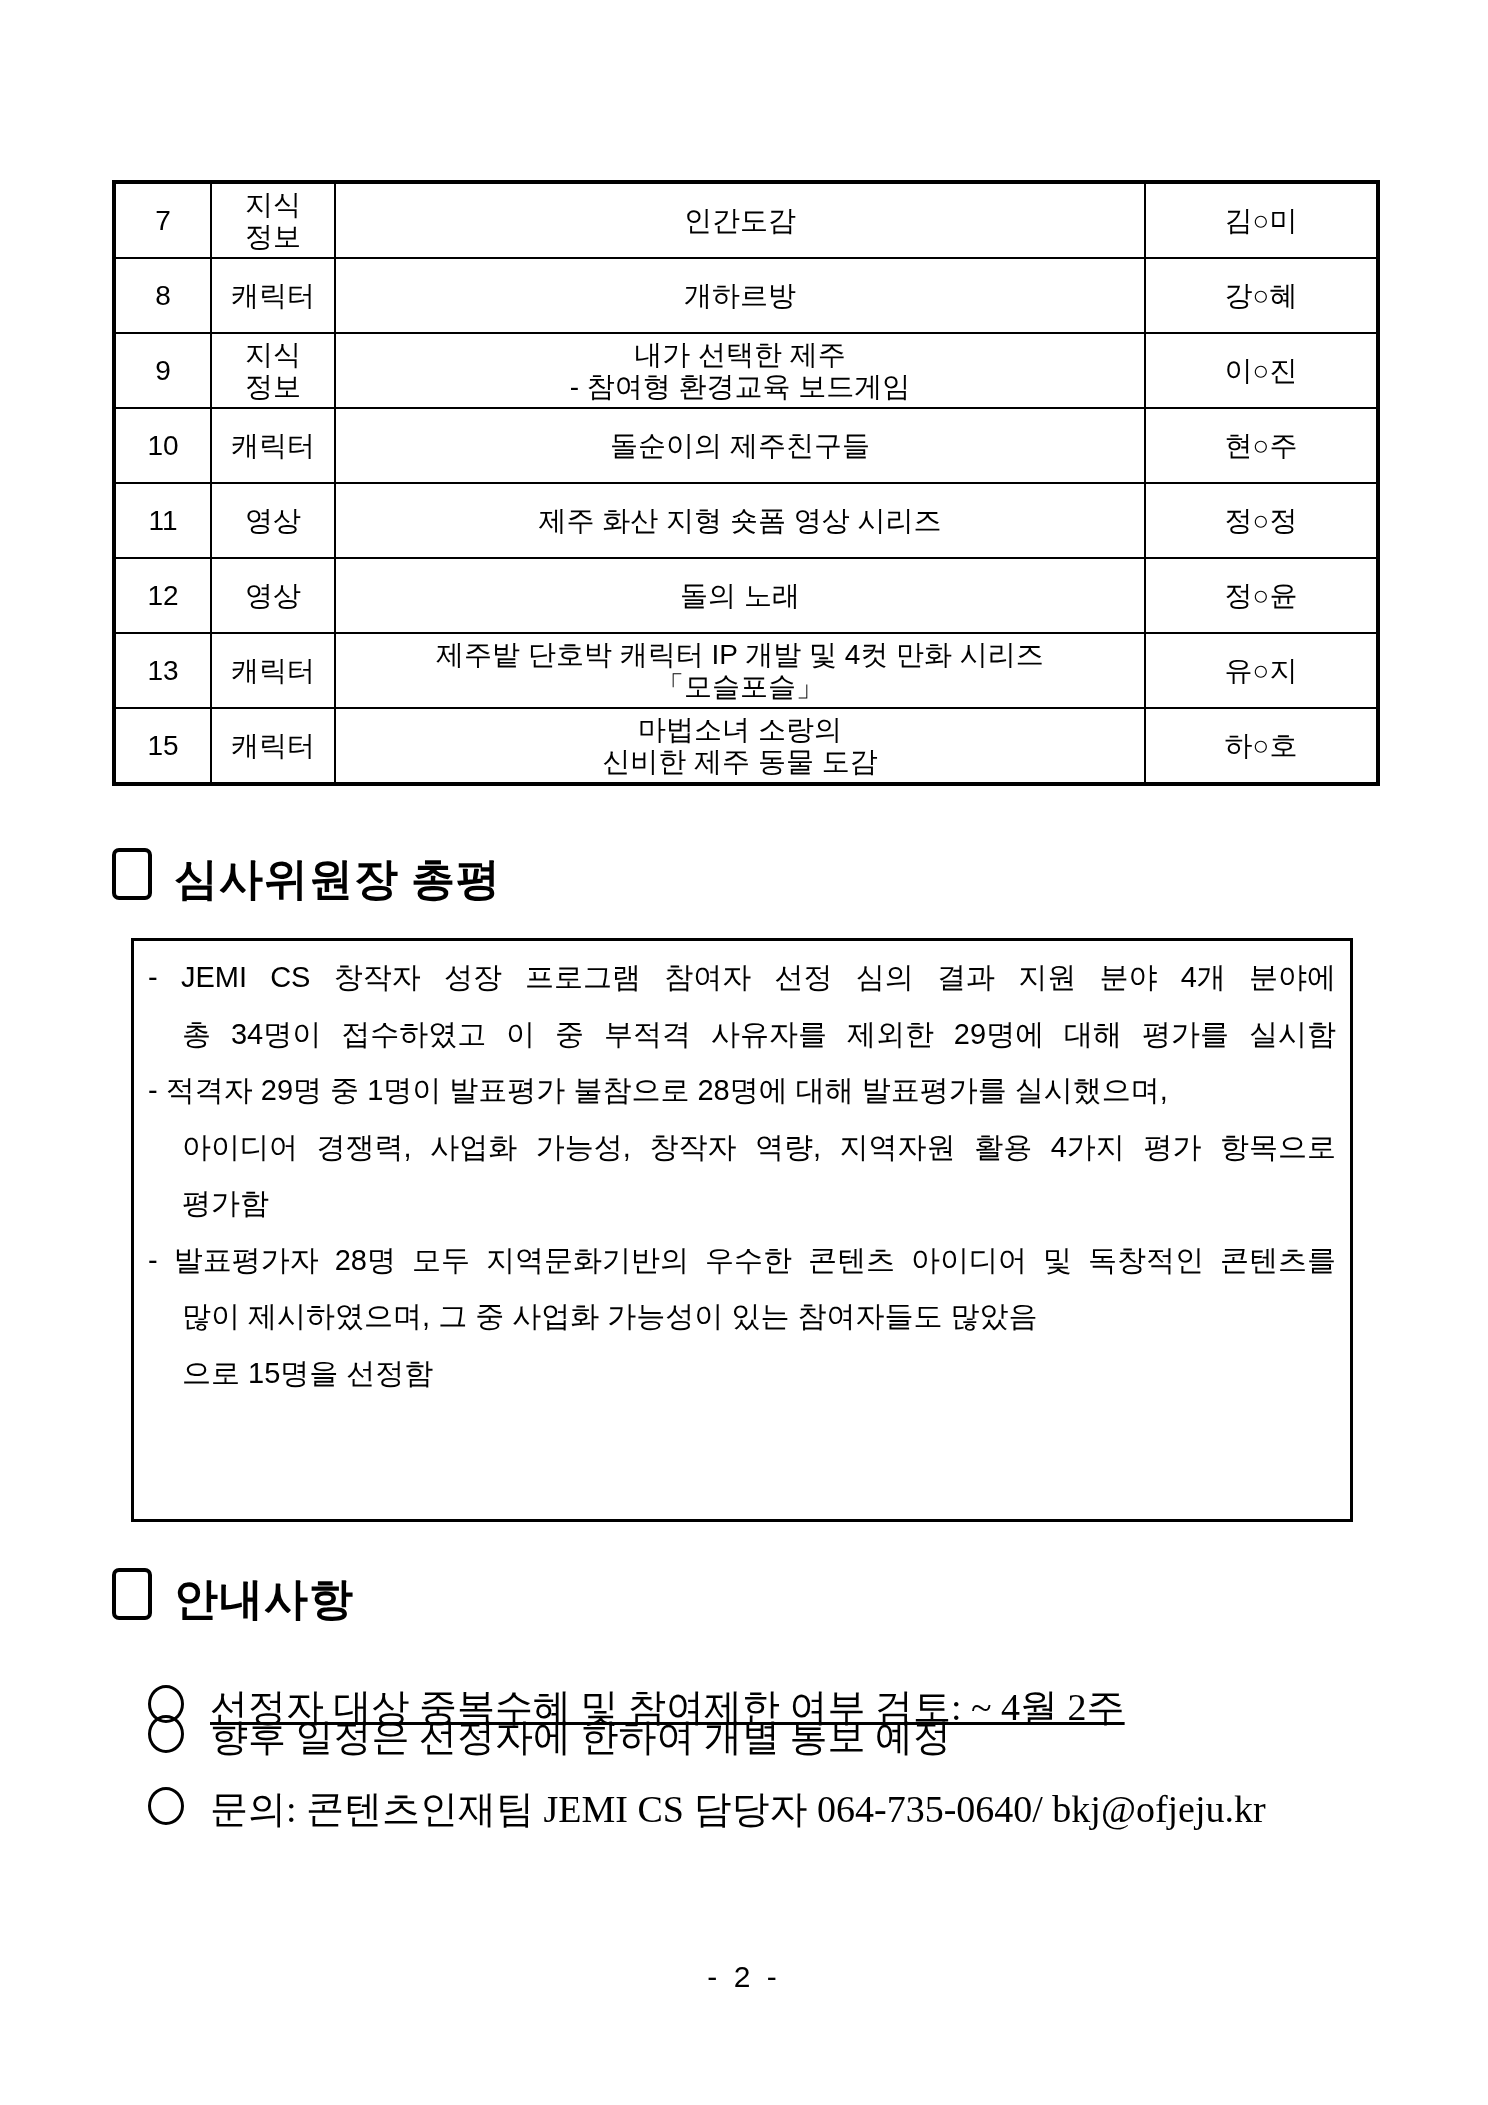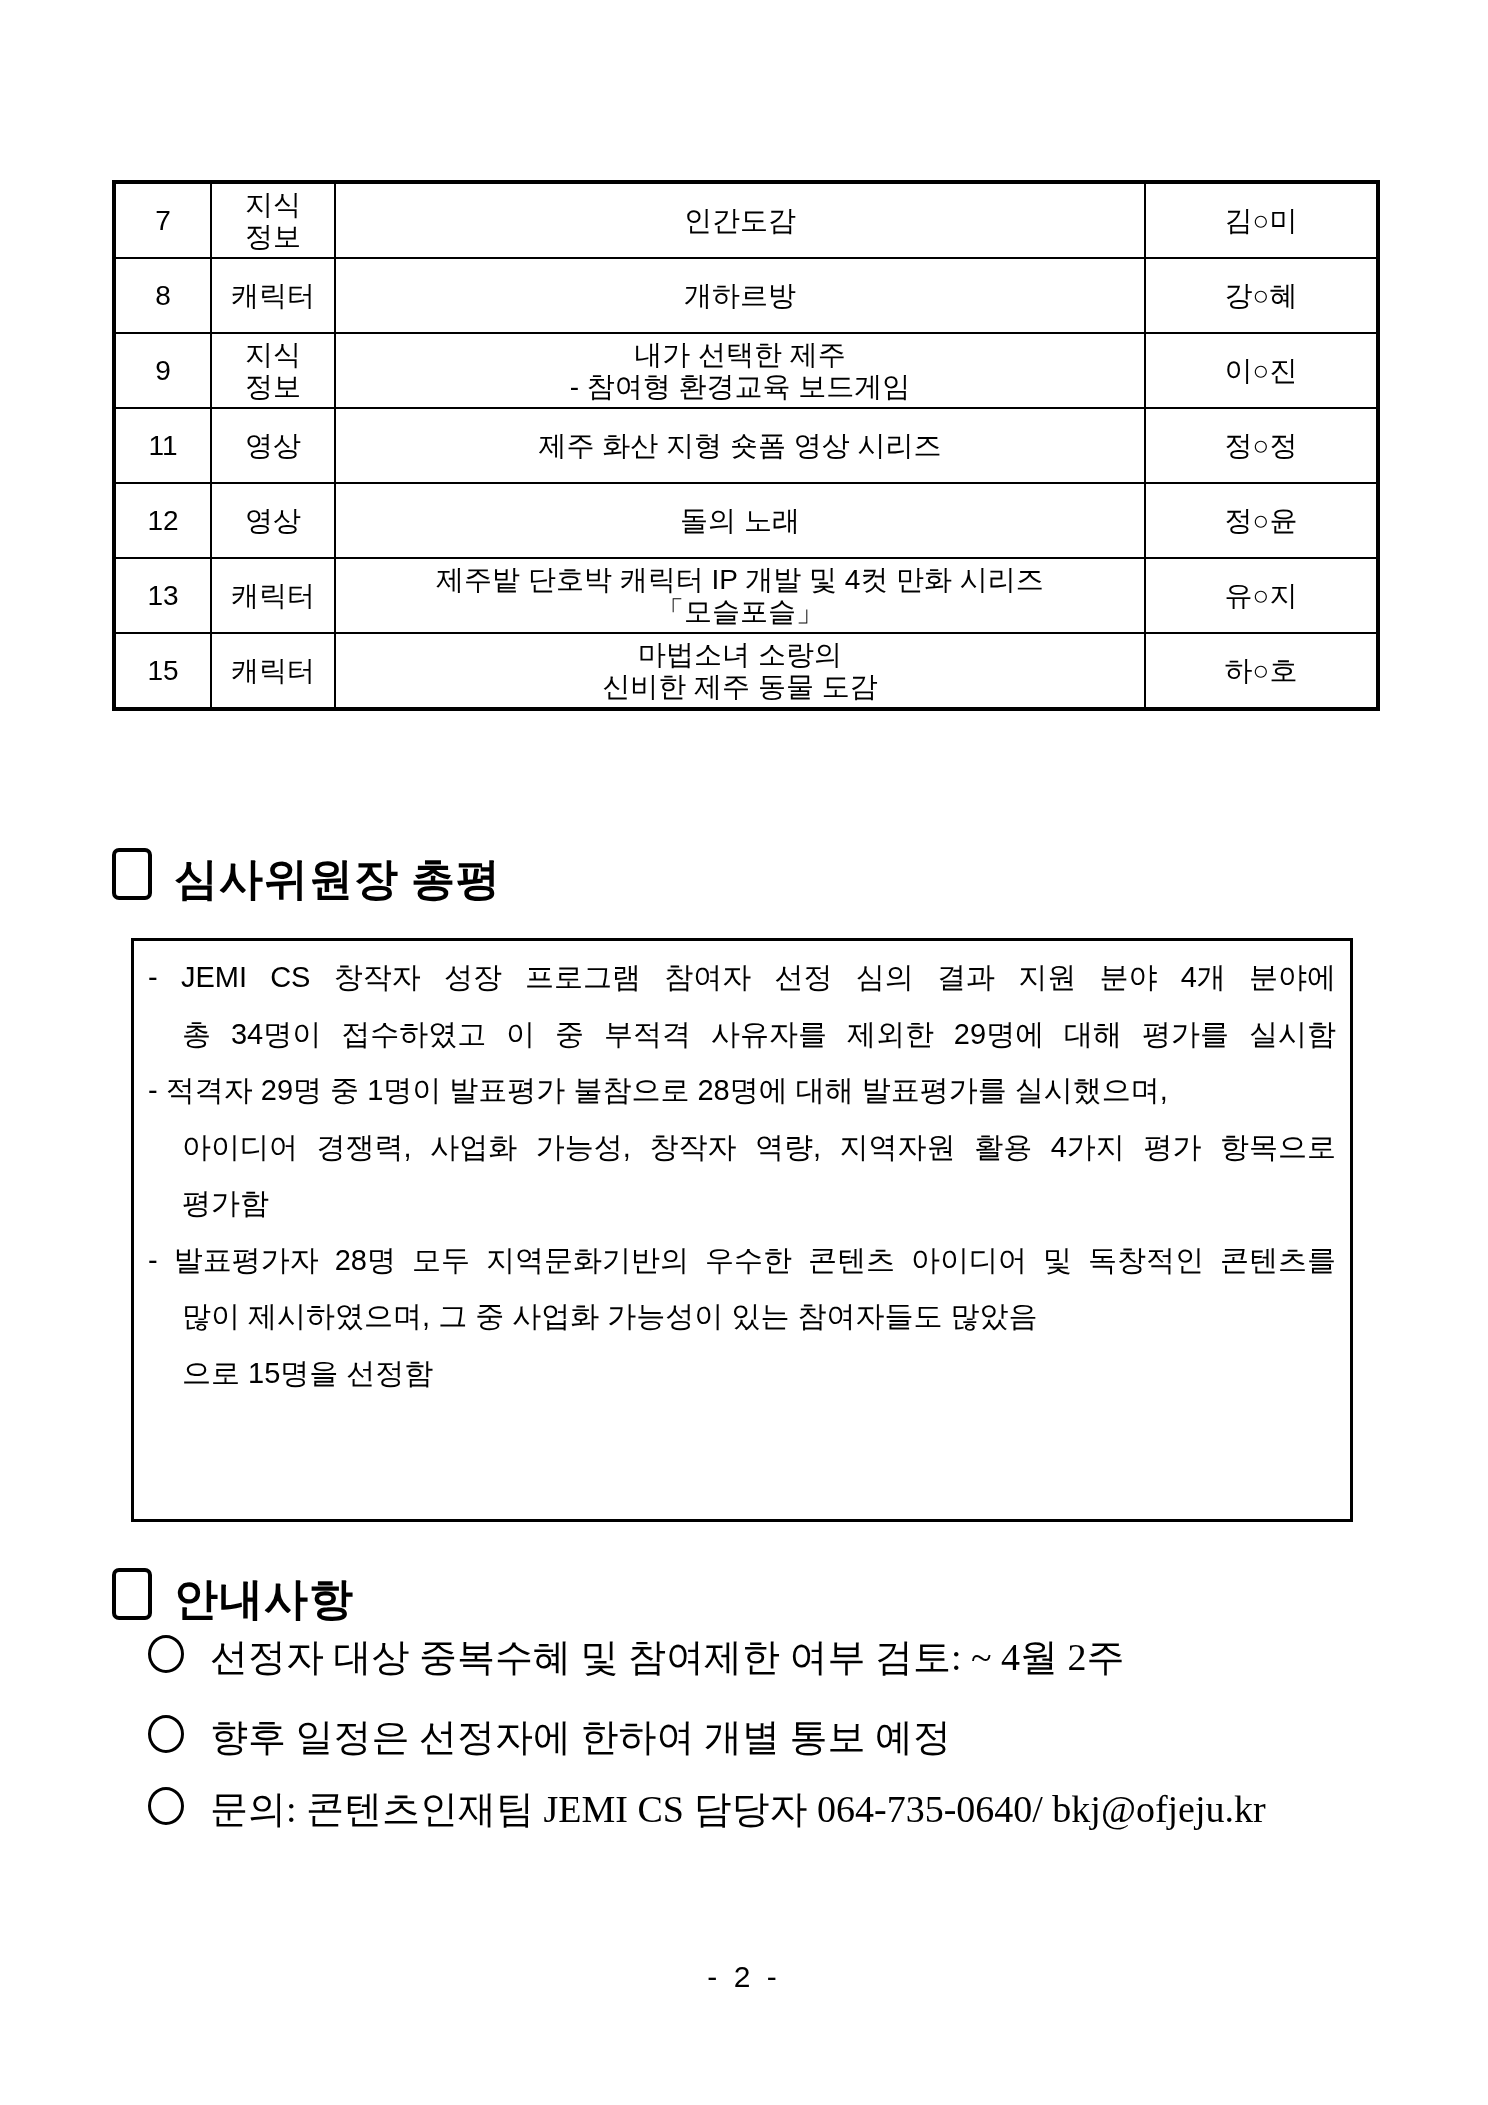--- a/index.html
+++ b/index.html
@@ -95,20 +95,26 @@
       </tr>
       <tr>
         <td>9</td>
         <td>지식
 정보</td>
         <td>내가 선택한 제주
 - 참여형 환경교육 보드게임</td>
         <td>이○진</td>
       </tr>
       <tr>
+        <td>10</td>
+        <td>캐릭터</td>
+        <td>돌순이의 제주친구들</td>
+        <td>현○주</td>
+      </tr>
+      <tr>
         <td>11</td>
         <td>영상</td>
         <td>제주 화산 지형 숏폼 영상 시리즈</td>
         <td>정○정</td>
       </tr>
       <tr>
         <td>12</td>
         <td>영상</td>
         <td>돌의 노래</td>
         <td>정○윤</td>
@@ -142,21 +148,21 @@
     <div class="review-line indent">평가함</div>
     <div class="review-line justify">- 발표평가자 28명 모두 지역문화기반의 우수한 콘텐츠 아이디어 및 독창적인 콘텐츠를</div>
     <div class="review-line indent">많이 제시하였으며, 그 중 사업화 가능성이 있는 참여자들도 많았음</div>
     <div class="review-line indent">으로 15명을 선정함</div>
   </div>
 
   <div class="sec-head" style="top:1568px;">
     <span class="chk"></span><span>안내사항</span>
   </div>
 
-  <div class="bullet-row" style="top:1632px;">
+  <div class="bullet-row" style="top:1682px;text-decoration:underline;">
     <span class="obullet"></span><span>선정자 대상 중복수혜 및 참여제한 여부 검토: ~ 4월 2주</span>
   </div>
   <div class="bullet-row" style="top:1712px;">
     <span class="obullet"></span><span>향후 일정은 선정자에 한하여 개별 통보 예정</span>
   </div>
   <div class="bullet-row" style="top:1784px;">
     <span class="obullet"></span><span>문의: 콘텐츠인재팀 JEMI CS 담당자 064-735-0640/ bkj@ofjeju.kr</span>
   </div>
 
   <div class="footer">- 2 -</div>

